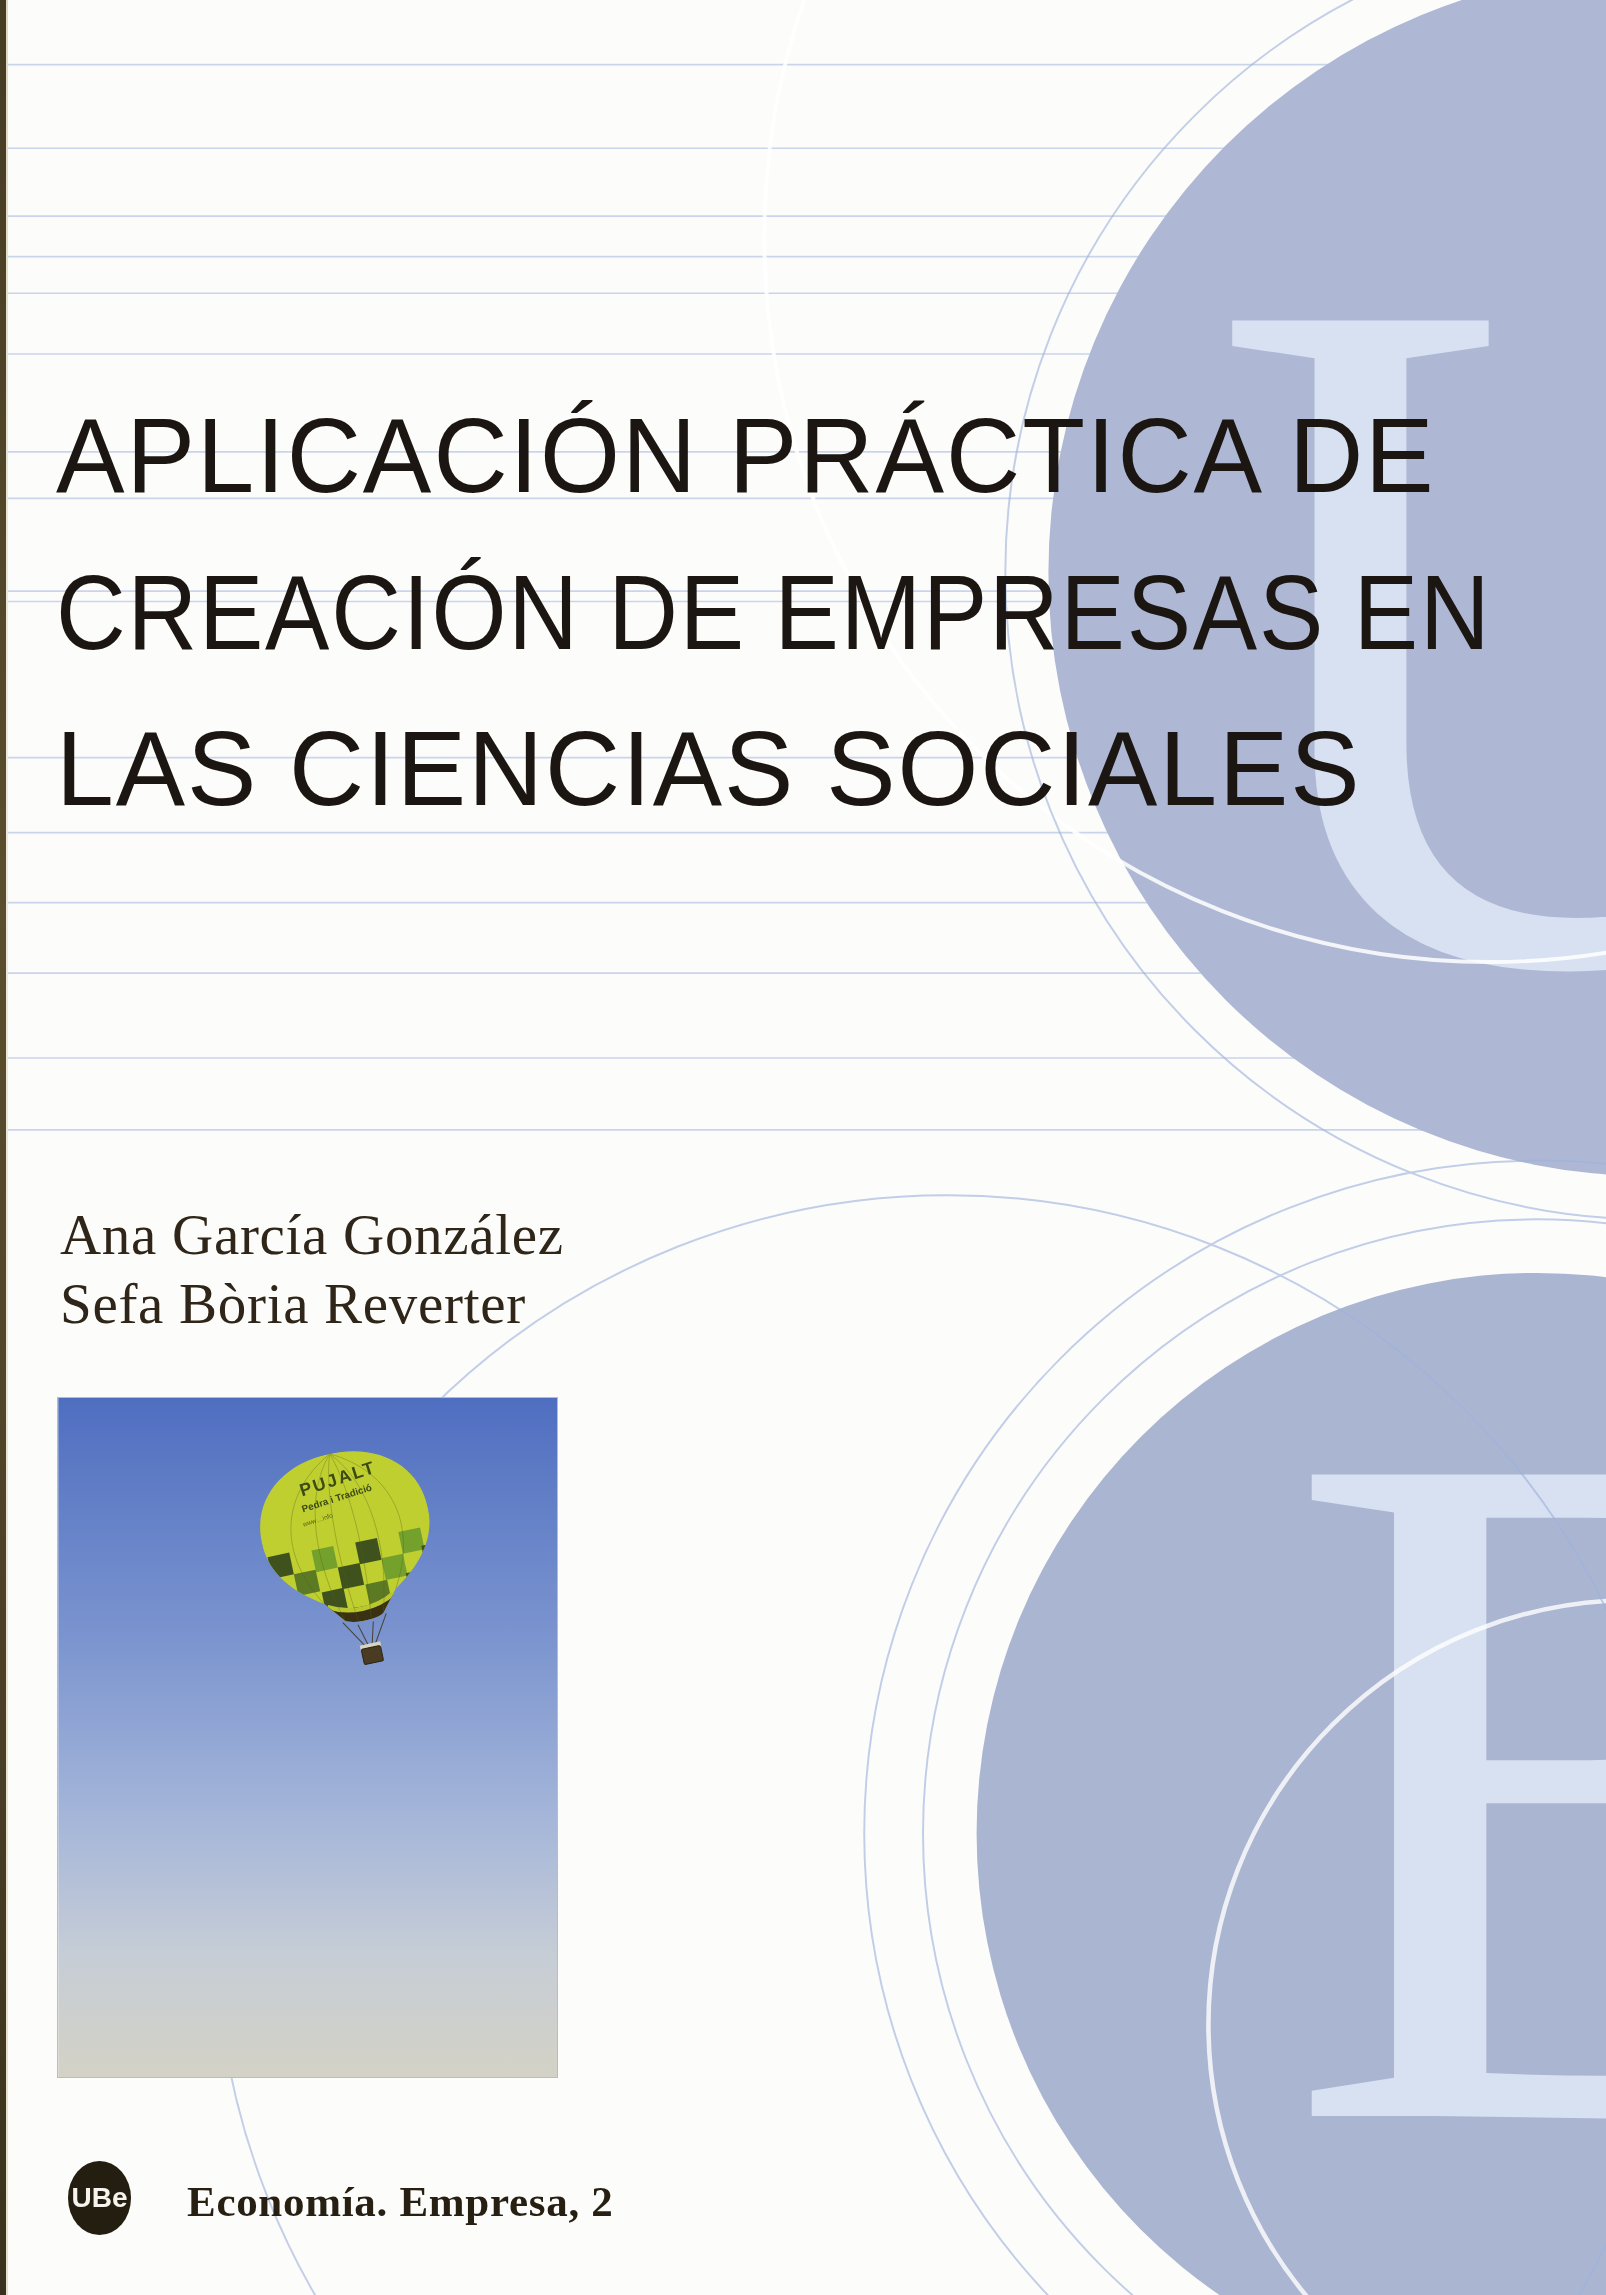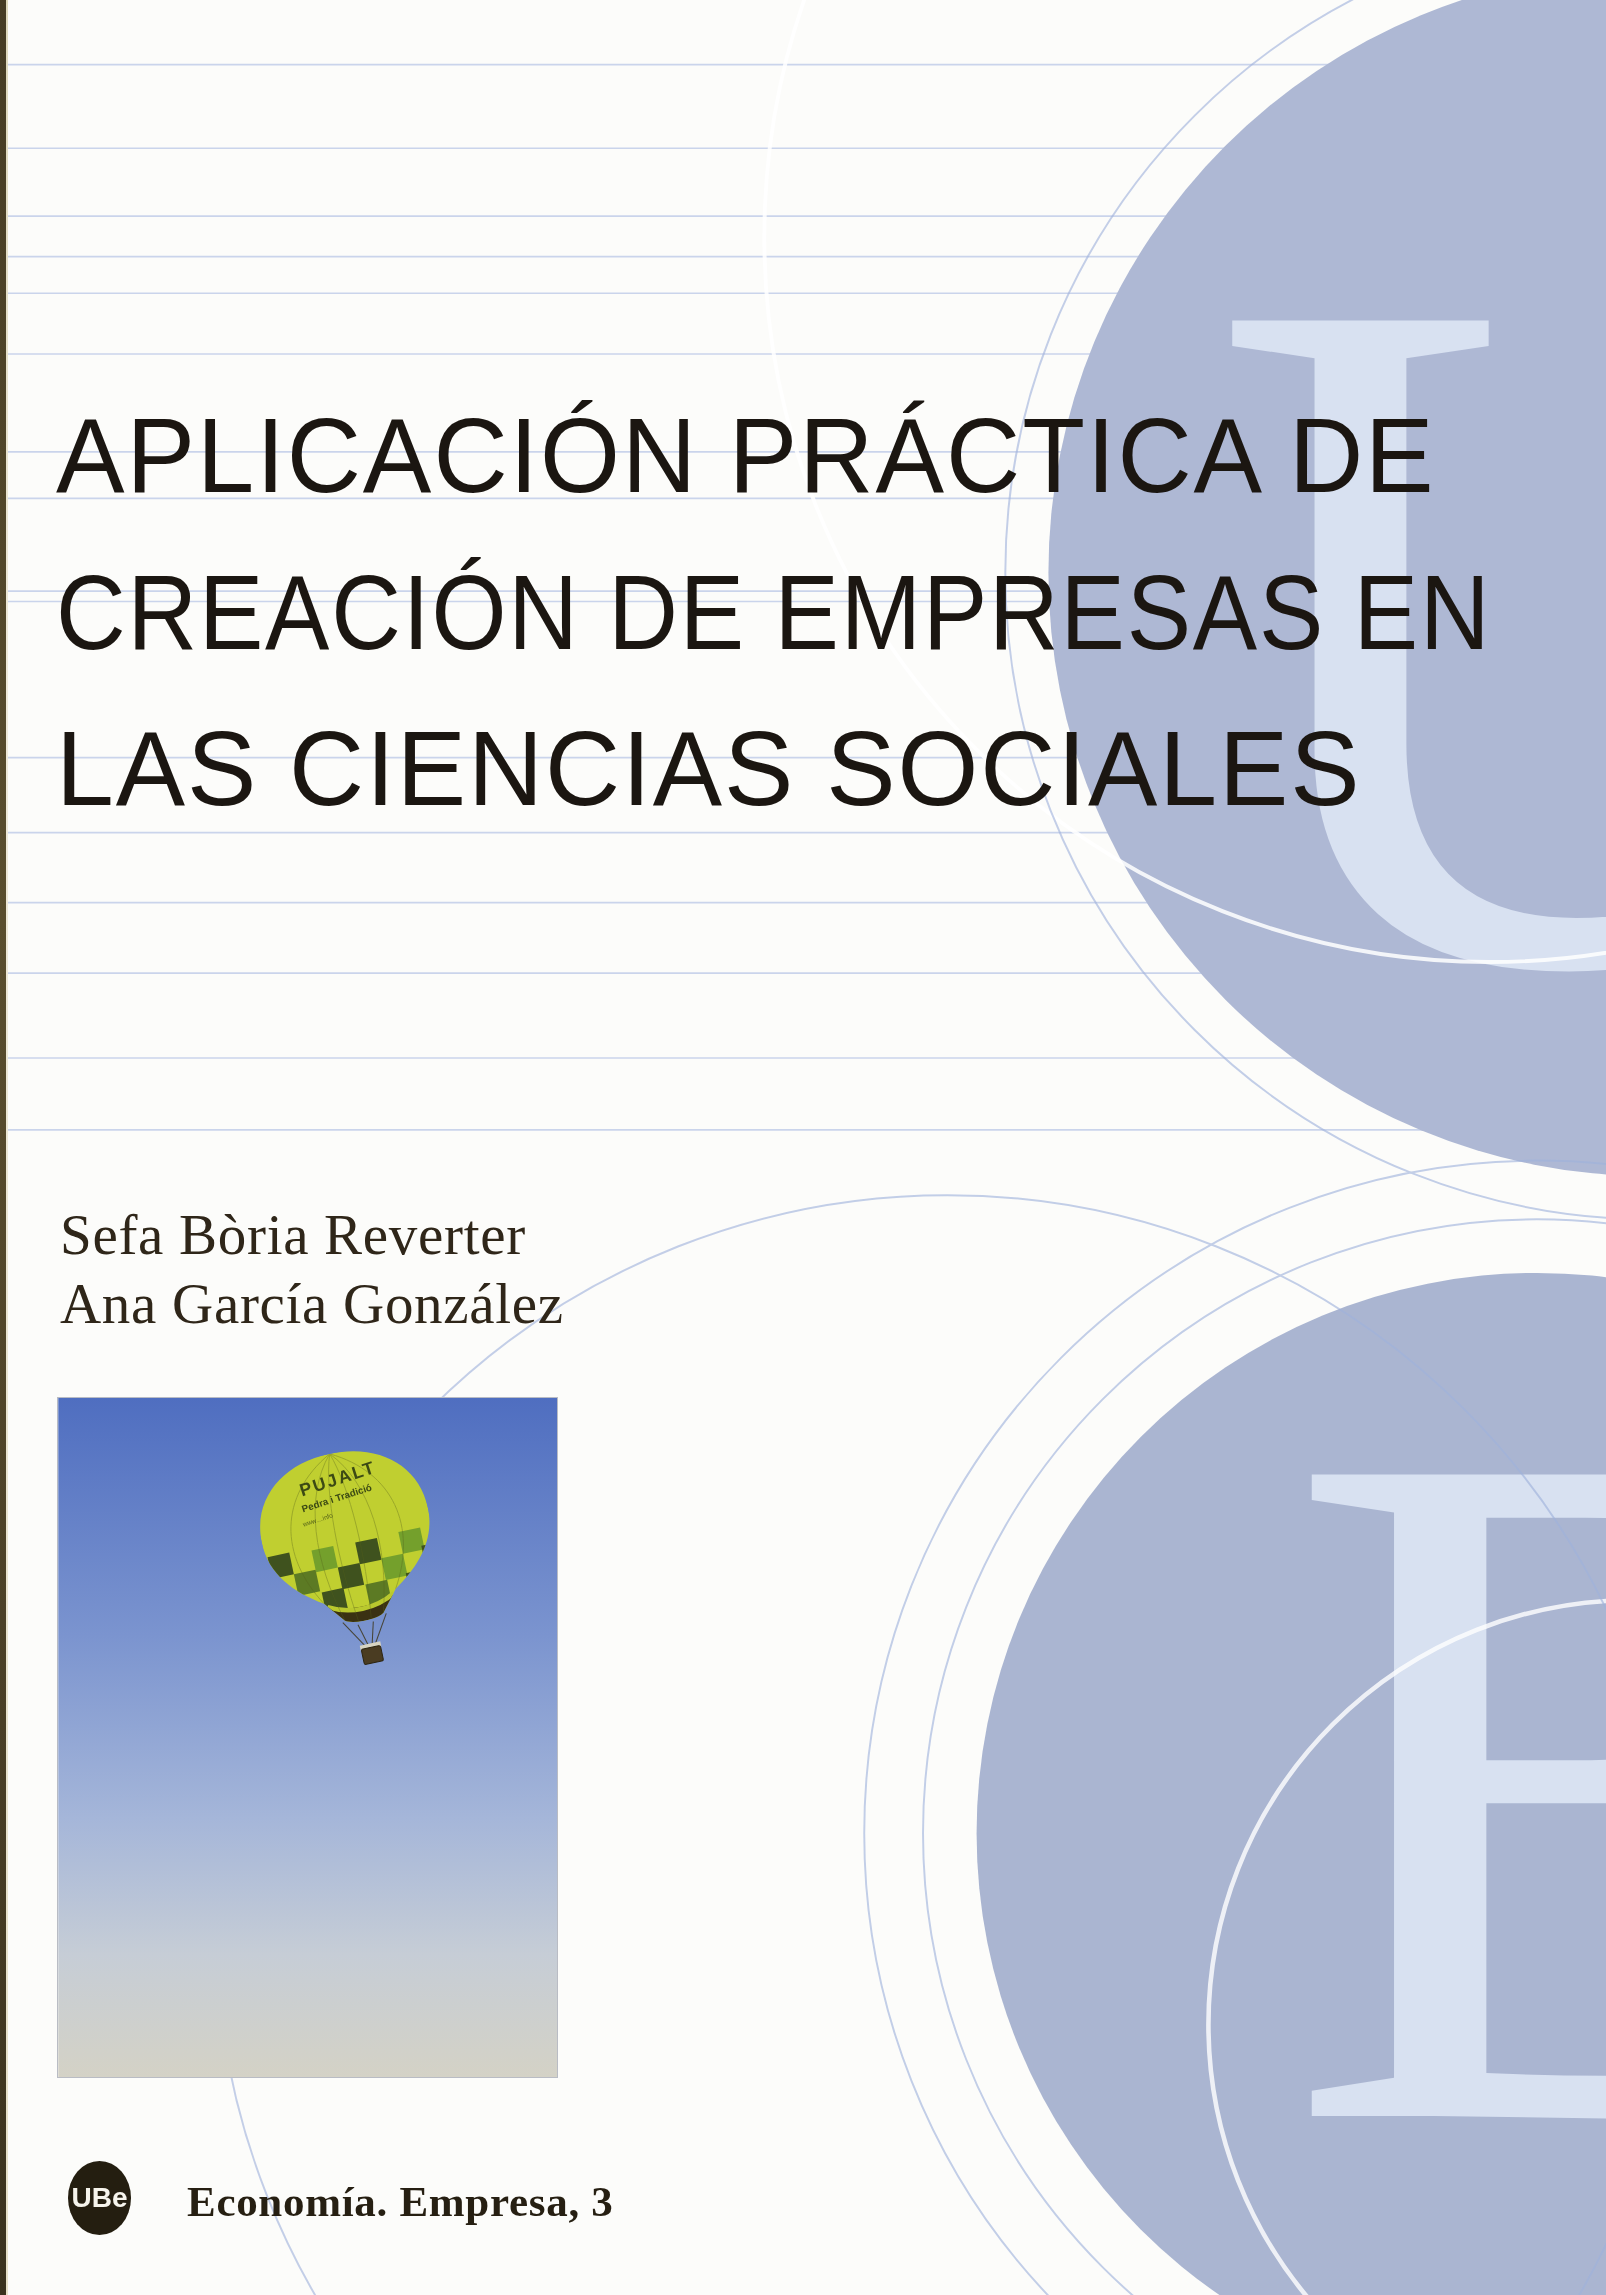--- a/index.html
+++ b/index.html
@@ -128,22 +128,22 @@
   </svg>
 
   <div id="spine"></div>
   <div id="spine-light"></div>
 
   <div class="title-line" id="title-line-1">APLICACIÓN PRÁCTICA DE</div>
   <div class="title-line" id="title-line-2">CREACIÓN DE EMPRESAS EN</div>
   <div class="title-line" id="title-line-3">LAS CIENCIAS SOCIALES</div>
 
   <div id="authors">
+    <div>Ana García González</div>
     <div>Sefa Bòria Reverter</div>
-    <div>Ana García González</div>
   </div>
 
   <div id="photo">
     <svg width="500" height="679" viewBox="0 0 765 1040">
       <defs>
         <linearGradient id="sky" x1="0" y1="0" x2="0" y2="1">
           <stop offset="0" stop-color="#4f6ec0"></stop>
           <stop offset="0.35" stop-color="#7b94cf"></stop>
           <stop offset="0.62" stop-color="#a5b6d9"></stop>
           <stop offset="0.82" stop-color="#c6cdd6"></stop>
@@ -209,17 +209,17 @@
           <rect x="-15" y="186" width="30" height="24" rx="3" fill="#4a3c22" stroke="#2c2410" stroke-width="1.5"></rect>
         </g>
       </g>
     </svg>
   </div>
 
   <div id="series-row">
     <div id="ube-badge">
       <span>UBe</span>
     </div>
-    <div id="series-label">Economía. Empresa, 3</div>
+    <div id="series-label">Economía. Empresa, 2</div>
   </div>
 
 </div>
 
 
 </body></html>

